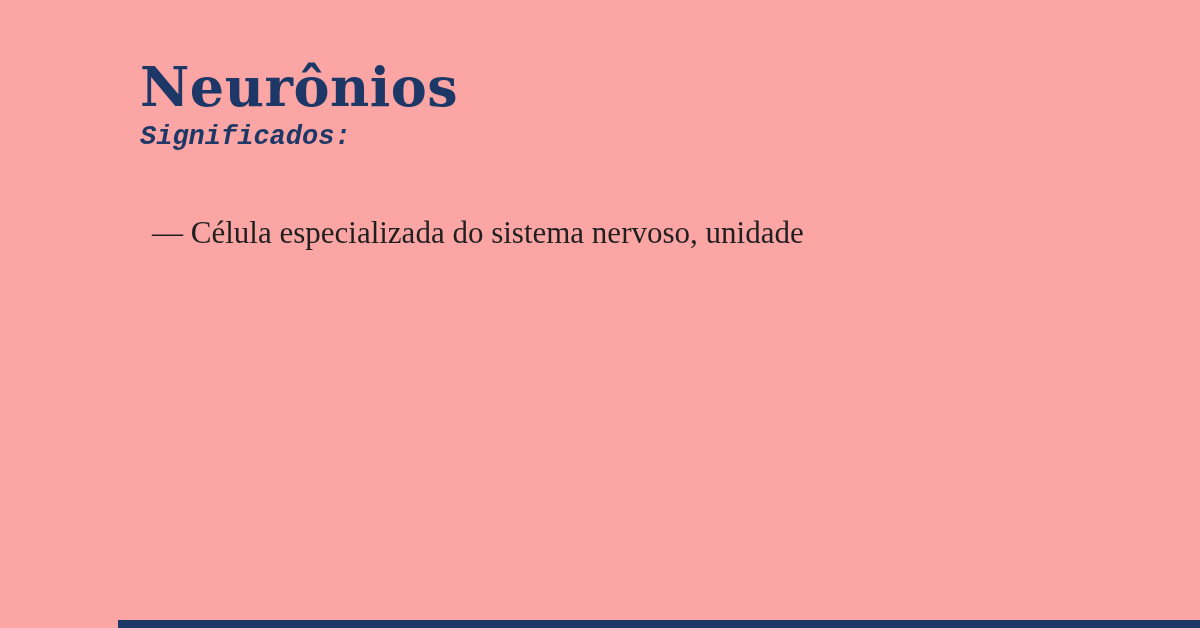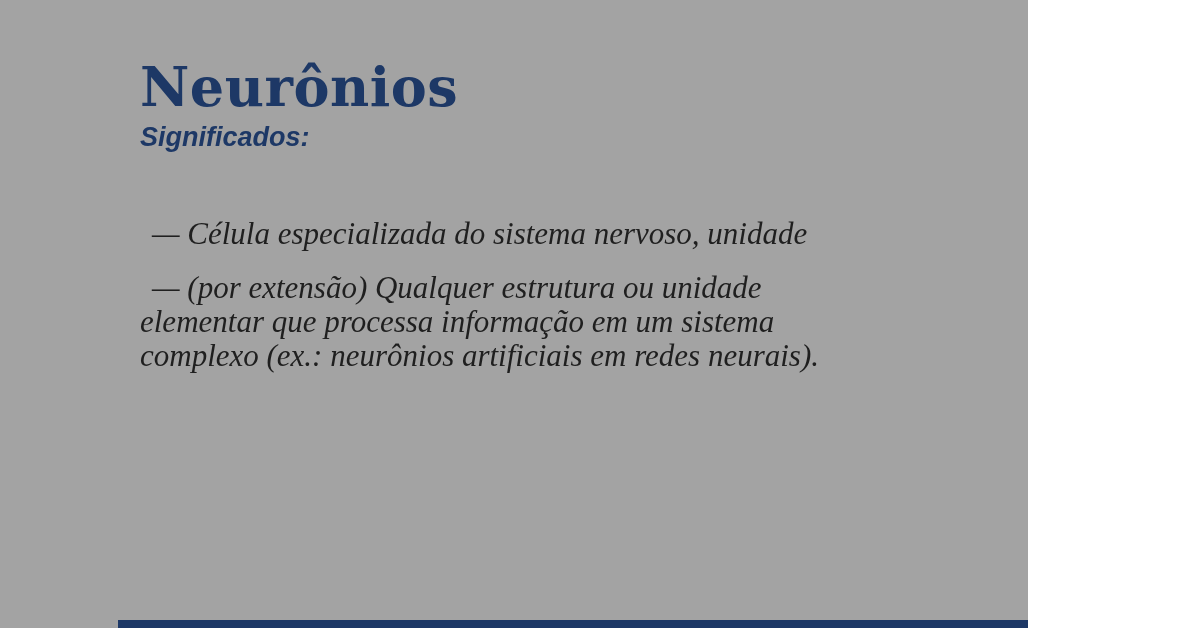--- a/index.html
+++ b/index.html
@@ -1,21 +1,21 @@
 <!DOCTYPE html>
 <html><head>
 <meta charset="utf-8">
 <style>
   html, body { margin: 0; padding: 0; background: #ffffff; }
 
   .page {
     position: relative;
-    width: 1028px;
+    width: 1200px;
     height: 628px;
-    background: #a3a3a3;
+    background: #fca5a5;
     overflow: hidden;
     font-family: "Liberation Serif", serif;
   }
 
   .content {
     position: absolute;
     left: 140px;
     top: 58px;
     right: 80px;
   }
@@ -25,39 +25,38 @@
     font-family: "DejaVu Serif", serif;
     font-weight: 700;
     font-size: 54px;
     line-height: 1.08;
     color: #1d3866;
     letter-spacing: 0.5px;
   }
 
   .subtitle {
     margin: 6px 0 0 0;
-    font-family: Liberation Sans, sans-serif;
+    font-family: Liberation Mono, monospace;
     font-style: italic;
     font-weight: 700;
     font-size: 27px;
     color: #1d3866;
   }
 
   .definitions {
     margin-top: 64px;
   }
 
   .definition {
     margin: 0 0 20px 0;
     font-family: "Liberation Serif", serif;
     font-stretch: condensed;
     font-size: 31px;
     line-height: 34px;
     color: #1f1f1f;
-    font-style: italic;
   }
 
   .def-line { display: block; }
   .def-line:first-child { padding-left: 12px; }
 
   .source {
     position: absolute;
     left: 140px;
     top: 532px;
     font-family: "Liberation Serif", serif;
@@ -86,25 +85,20 @@
     <h1 class="title">Neurônios</h1>
 
     <div class="subtitle">Significados:</div>
 
     <div class="definitions">
 
       <p class="definition">
         <span class="def-line">— Célula especializada do sistema nervoso, unidade</span>
       </p>
 
-      <p class="definition">
-        <span class="def-line">— (por extensão) Qualquer estrutura ou unidade</span>
-        <span class="def-line">elementar que processa informação em um sistema</span>
-        <span class="def-line">complexo (ex.: neurônios artificiais em redes neurais).</span>
-      </p>
 
     </div>
 
   </div>
 
 
   <div class="bottom-bar"></div>
 
 </div>
 

